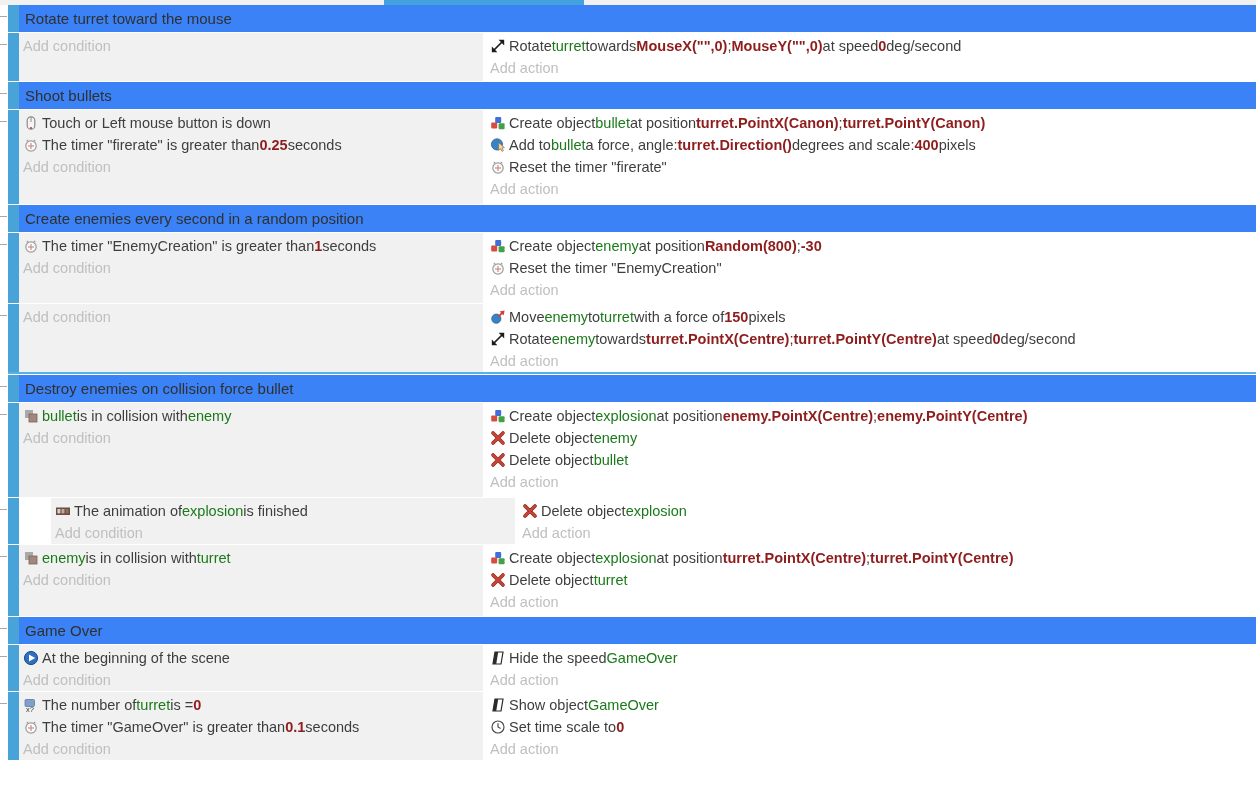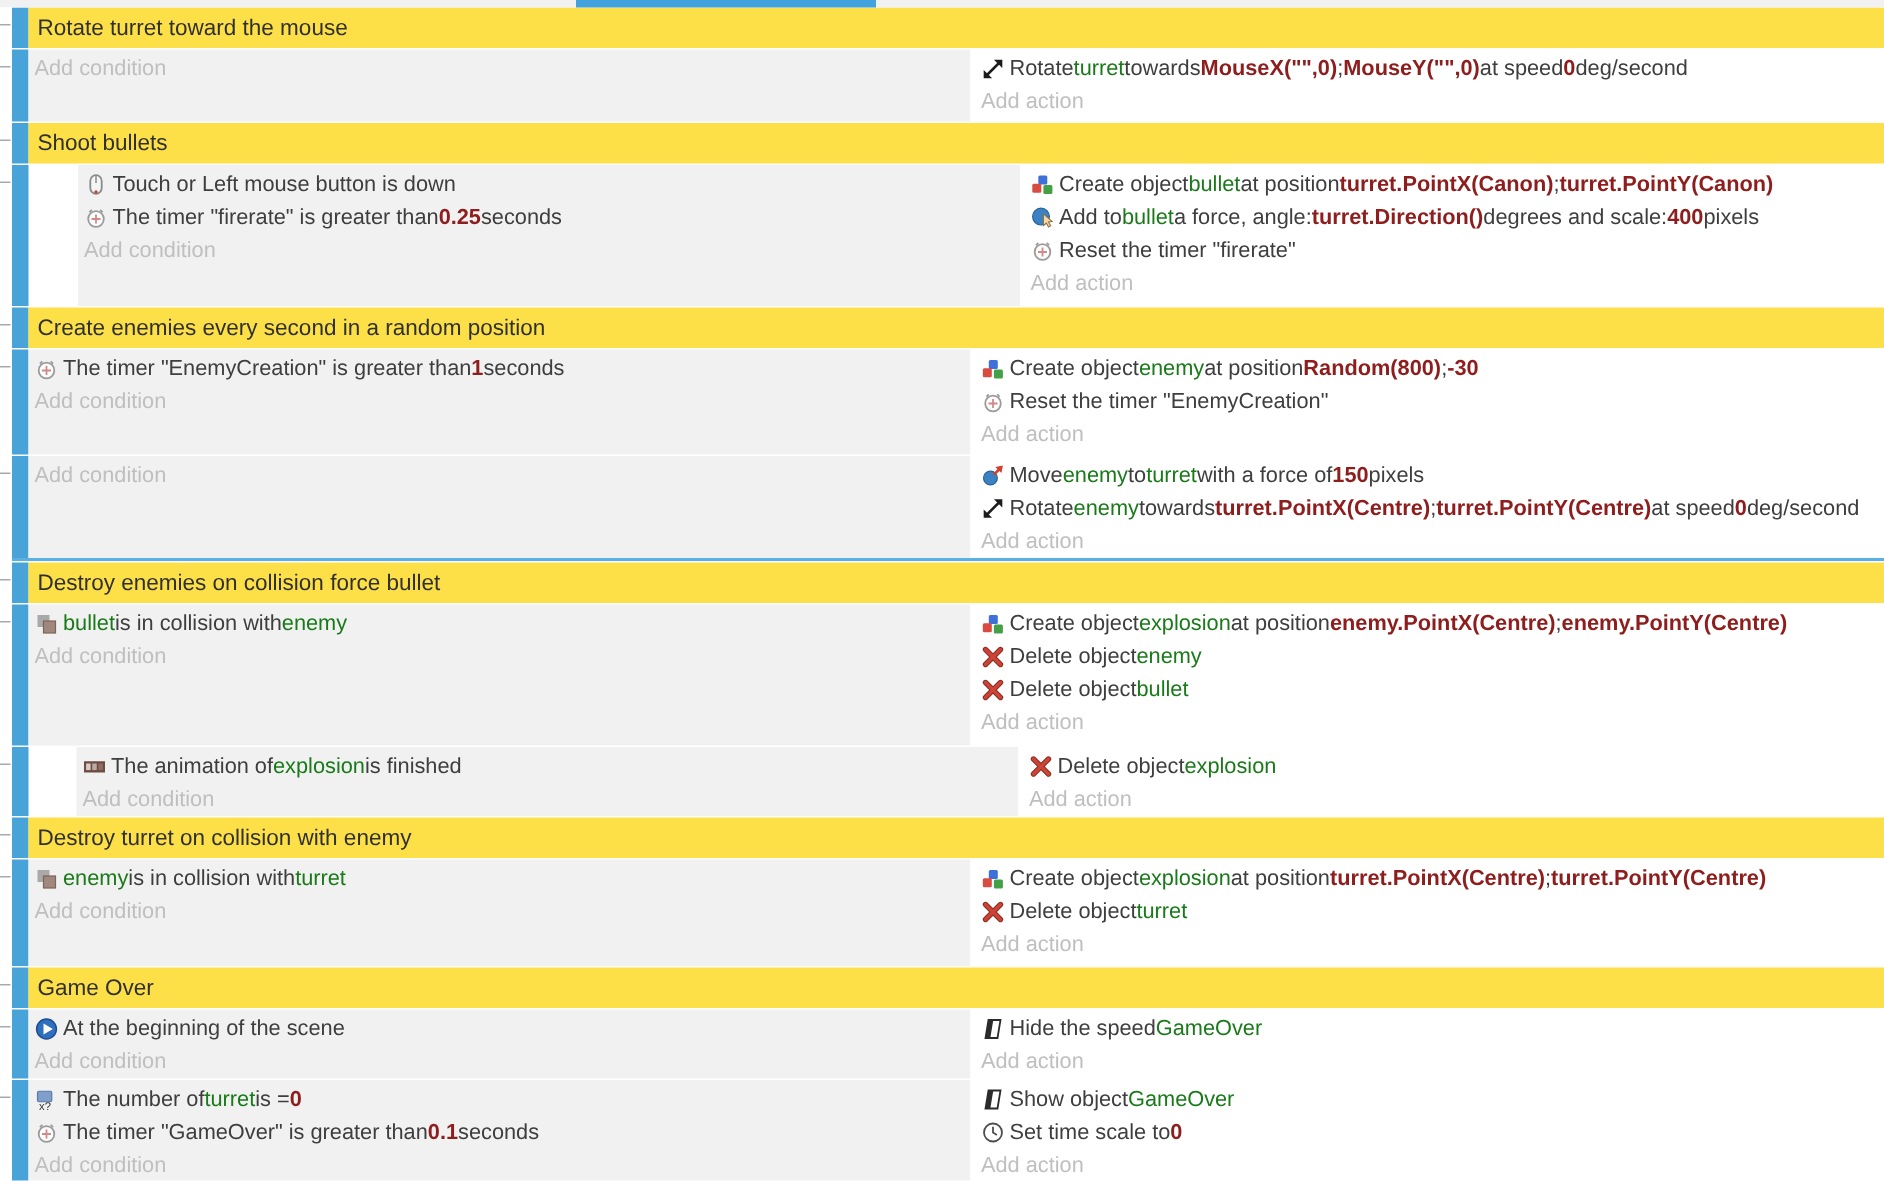--- a/index.html
+++ b/index.html
@@ -19,28 +19,28 @@
   .block { display: flex; margin-bottom: 1px; }
   .block.hl-bottom { margin-bottom: 3px; }
   .block.hl-bottom .main { box-shadow: 0 2px 0 #58b0e3; }
   .gutter { width: 8px; flex: none; position: relative; background: #ffffff; }
   .gutter::before { content: ""; position: absolute; left: 0; top: 11px; width: 7px; height: 1px; background: #a9a9a9; }
   .main { display: flex; flex: 1; }
   .bar { width: 11px; flex: none; background: #47a3d8; }
 
   
   .group-header {
-    flex: 1; height: 27px; background: #fde047;
+    flex: 1; height: 27px; background: #3b82f6;
     display: flex; align-items: center; padding-left: 6px;
     font-size: 15px; color: #303030;
   }
 
   
   .event-body { flex: 1; display: flex; }
-  .cond { width: 628px; flex: none; background: #f1f1f1; padding: 2px 4px 0 3px; }
+  .cond { width: 464px; flex: none; background: #f1f1f1; padding: 2px 4px 0 3px; }
   .colgap { width: 3px; flex: none; background: #ffffff; }
   .act { flex: 1; background: #ffffff; padding: 2px 4px 0 3px; }
 
   .line { height: 22px; display: flex; align-items: center; font-size: 14.5px; white-space: nowrap; overflow: hidden; }
   .line .icon { width: 17px; height: 16px; flex: none; margin-right: 3px; display: inline-flex; align-items: center; justify-content: center; }
   .line .icon svg { display: block; }
   .seg-n { color: #3e3e3e; }
   .seg-o { color: #1a7a1a; font-weight: 400; }
   .seg-p { color: #8e1d1d; font-weight: 700; }
   .placeholder { color: #bfbfbf; padding-left: 1px; }
@@ -101,21 +101,21 @@
         <div class="bar"></div>
         <div class="group-header">
           <span>Shoot bullets</span>
         </div>
       </div>
     </div>
     <div class="block">
       <div class="gutter"></div>
       <div class="main">
         <div class="bar"></div>
-        <div class="event-body" style="min-height: 94px; margin-left: 33px;">
+        <div class="event-body" style="min-height: 94px;">
           <div class="cond">
             <div class="line">
               <span class="icon">
                 <svg width="16" height="16" viewBox="0 0 16 16" xmlns="http://www.w3.org/2000/svg">
                   <rect x="4.2" y="1.8" width="7.6" height="12.4" rx="3.8" fill="#f5f5f5" stroke="#8a8a8a" stroke-width="1.2"></rect>
                   <line x1="8" y1="2.2" x2="8" y2="7" stroke="#8a8a8a" stroke-width="1"></line>
                   <circle cx="8" cy="13" r="1.1" fill="#b9443a"></circle>
                 </svg>
               </span>
               <span class="seg-n">Touch or Left mouse button is down</span>
@@ -404,29 +404,20 @@
             </div>
             <div class="line placeholder">Add action</div>
           </div>
         </div>
       </div>
     </div>
     <div class="block">
       <div class="gutter"></div>
       <div class="main">
         <div class="bar"></div>
-        <div class="group-header">
-          <span>Destroy turret on collision with enemy</span>
-        </div>
-      </div>
-    </div>
-    <div class="block">
-      <div class="gutter"></div>
-      <div class="main">
-        <div class="bar"></div>
         <div class="event-body" style="min-height: 71px;">
           <div class="cond">
             <div class="line">
               <span class="icon">
                 <svg width="16" height="16" viewBox="0 0 16 16" xmlns="http://www.w3.org/2000/svg">
                   <rect x="2" y="2" width="8" height="8" fill="#a9a9a9"></rect>
                   <rect x="6" y="6" width="8" height="8" fill="#a1887f" stroke="#7c6457" stroke-width="0.8"></rect>
                 </svg>
               </span>
               <span class="seg-o">enemy</span>

